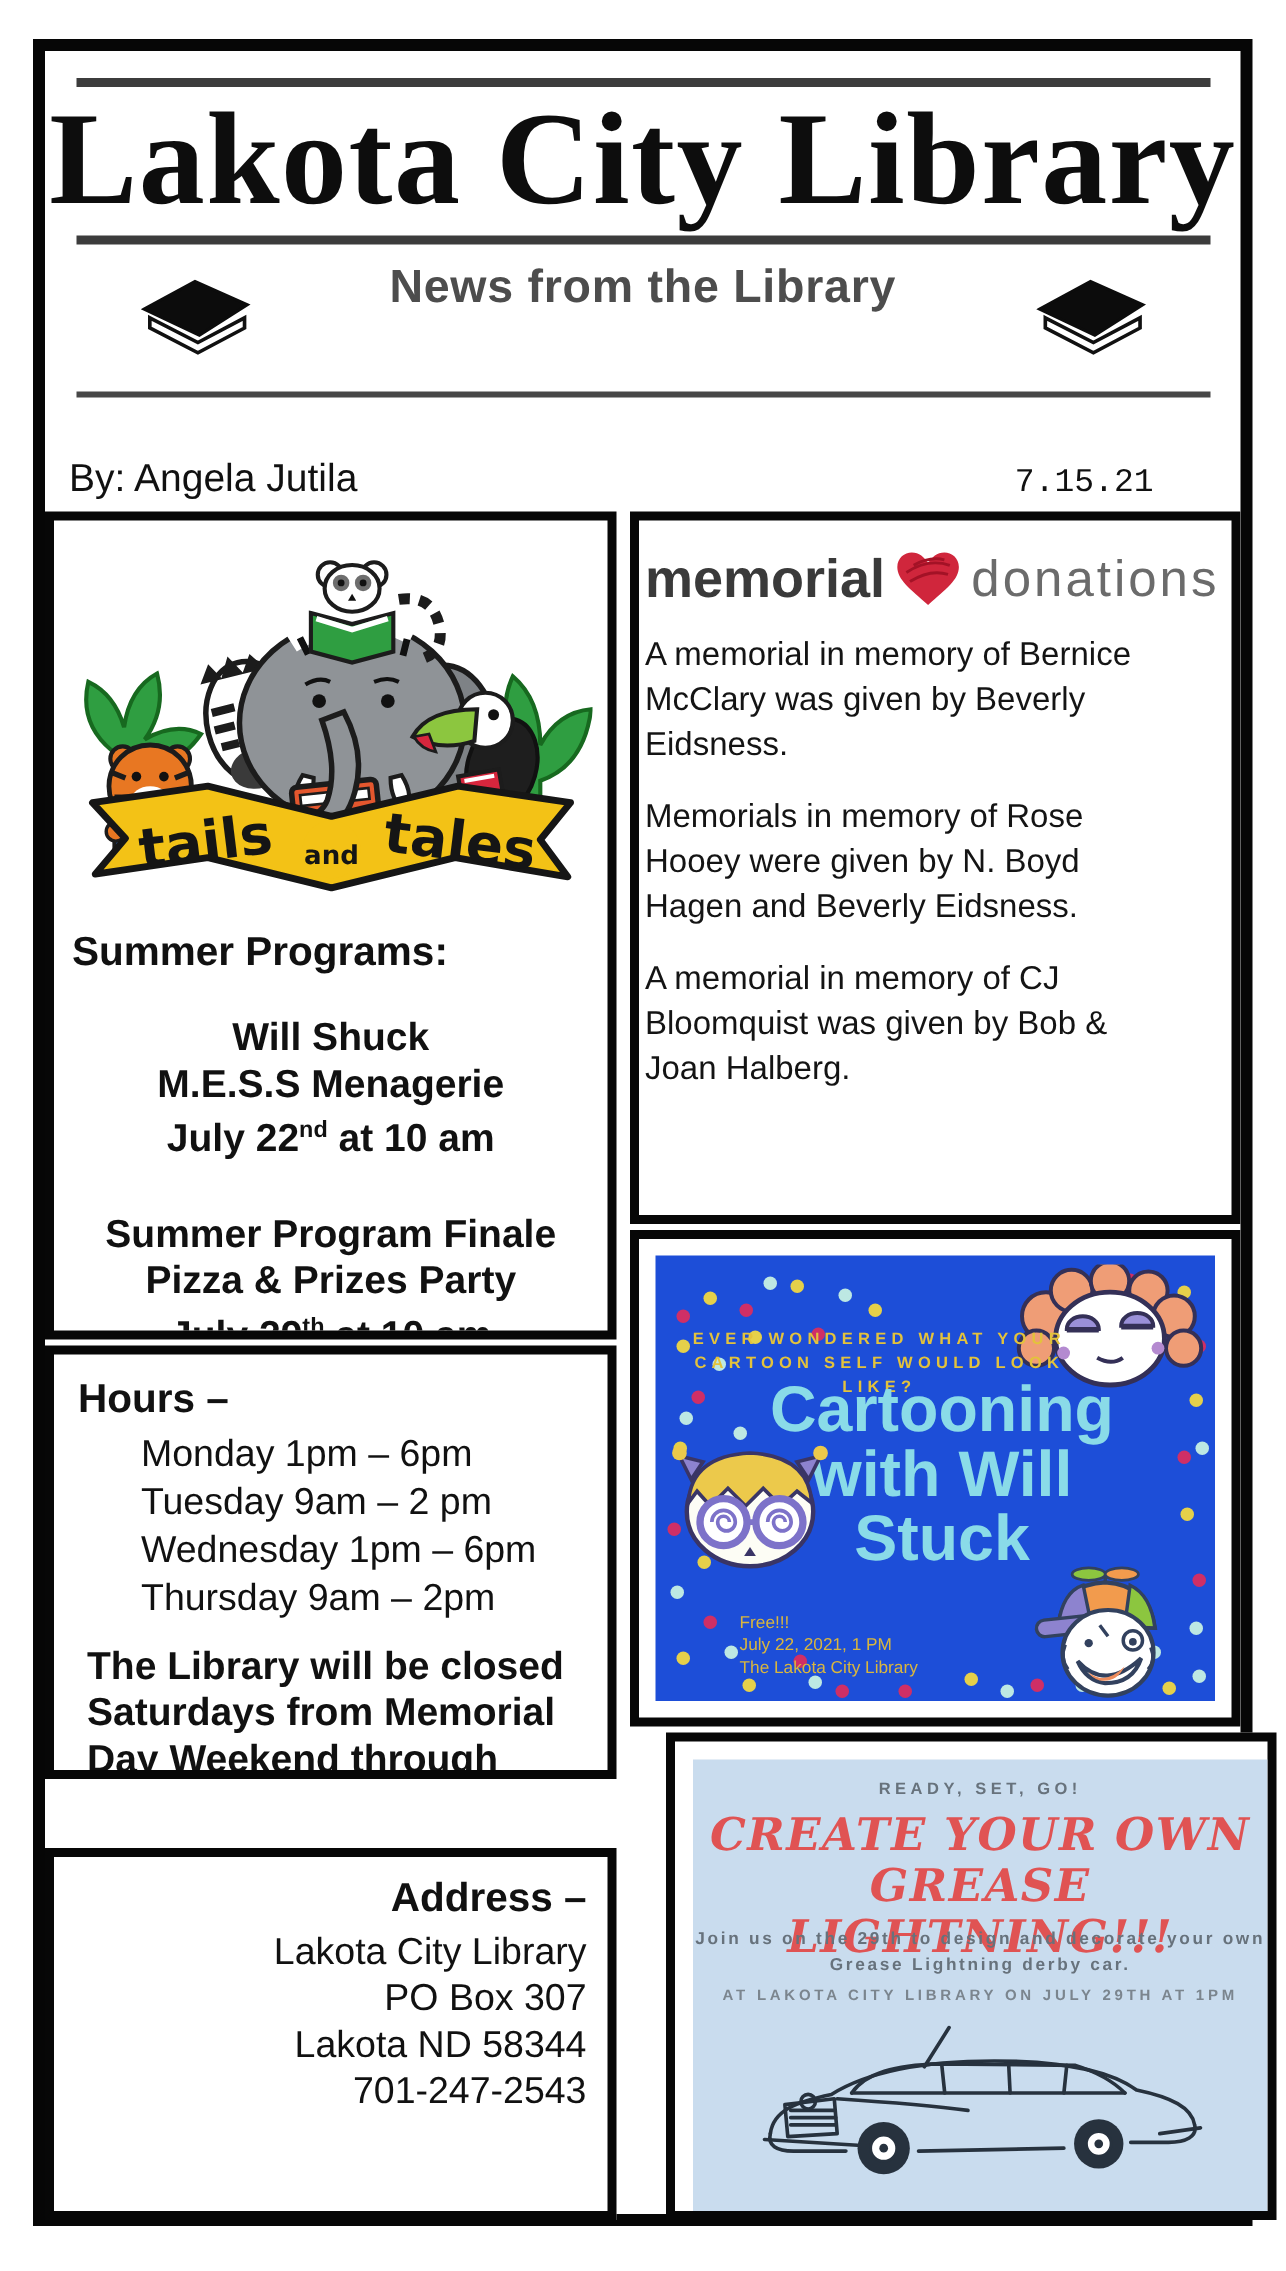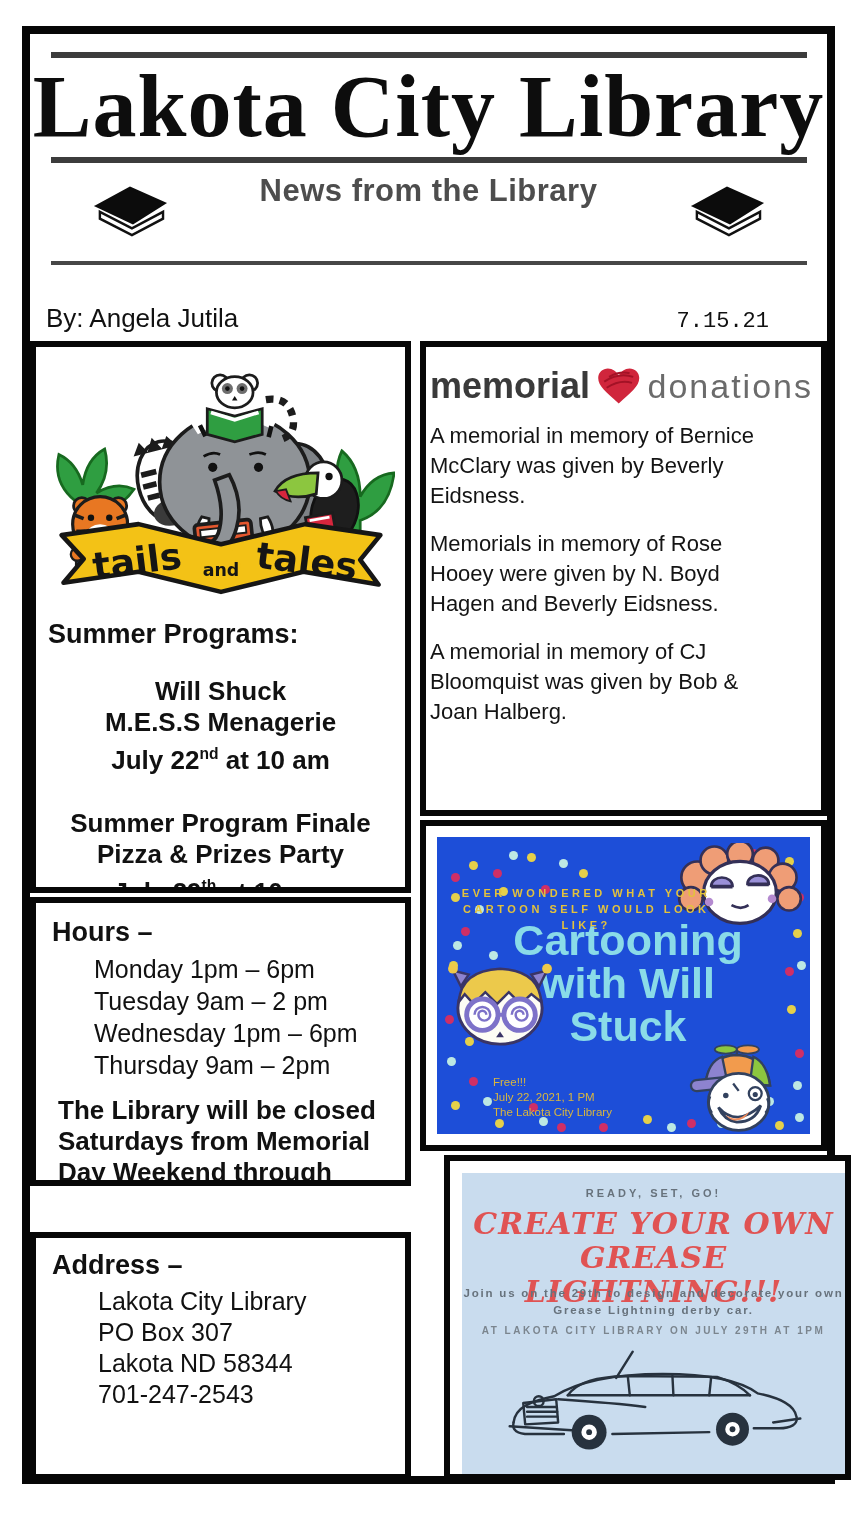--- a/index.html
+++ b/index.html
@@ -51,21 +51,21 @@
   .ev { margin:0; text-align:center; font-weight:bold; font-size:26px; line-height:31px; }
   .ev-block1 { margin-top:26px; }
   .ev-block2 { margin-top:32px; }
   .ev sup { font-size:60%; vertical-align:super;text-align:center; }
   #box-hours { padding:14px 14px 0; }
   .hour-line { margin:2px 0 0 44px; font-size:25px; line-height:30px; }
   .closure {
     margin:15px 8px 0; text-align:left; font-weight:bold;
     font-size:26px; line-height:31px;
   }
-  #box-address { padding:12px 14px 0; }
+  #box-address { padding:12px 14px 0;text-align:right; }
   .addr-line { margin:2px 0 0 48px; font-size:25px; line-height:29px; }
 
   
   #box-memorial { padding:18px 8px 0 4px; }
   .mem-logo { display:flex; align-items:center; justify-content:center; gap:5px; margin:0 0 14px; }
   .mem-bold  { font-size:36px; font-weight:bold; color:#3a3a3a; }
   .mem-light { font-size:34px; font-weight:normal; color:#6b6b6b; letter-spacing:2px; }
   .heart-svg { width:46px; height:41px; margin:0 2px; }
   .mem-p { width:358px; margin:0 0 18px; font-size:22px; line-height:30px; color:#141414; }
 

